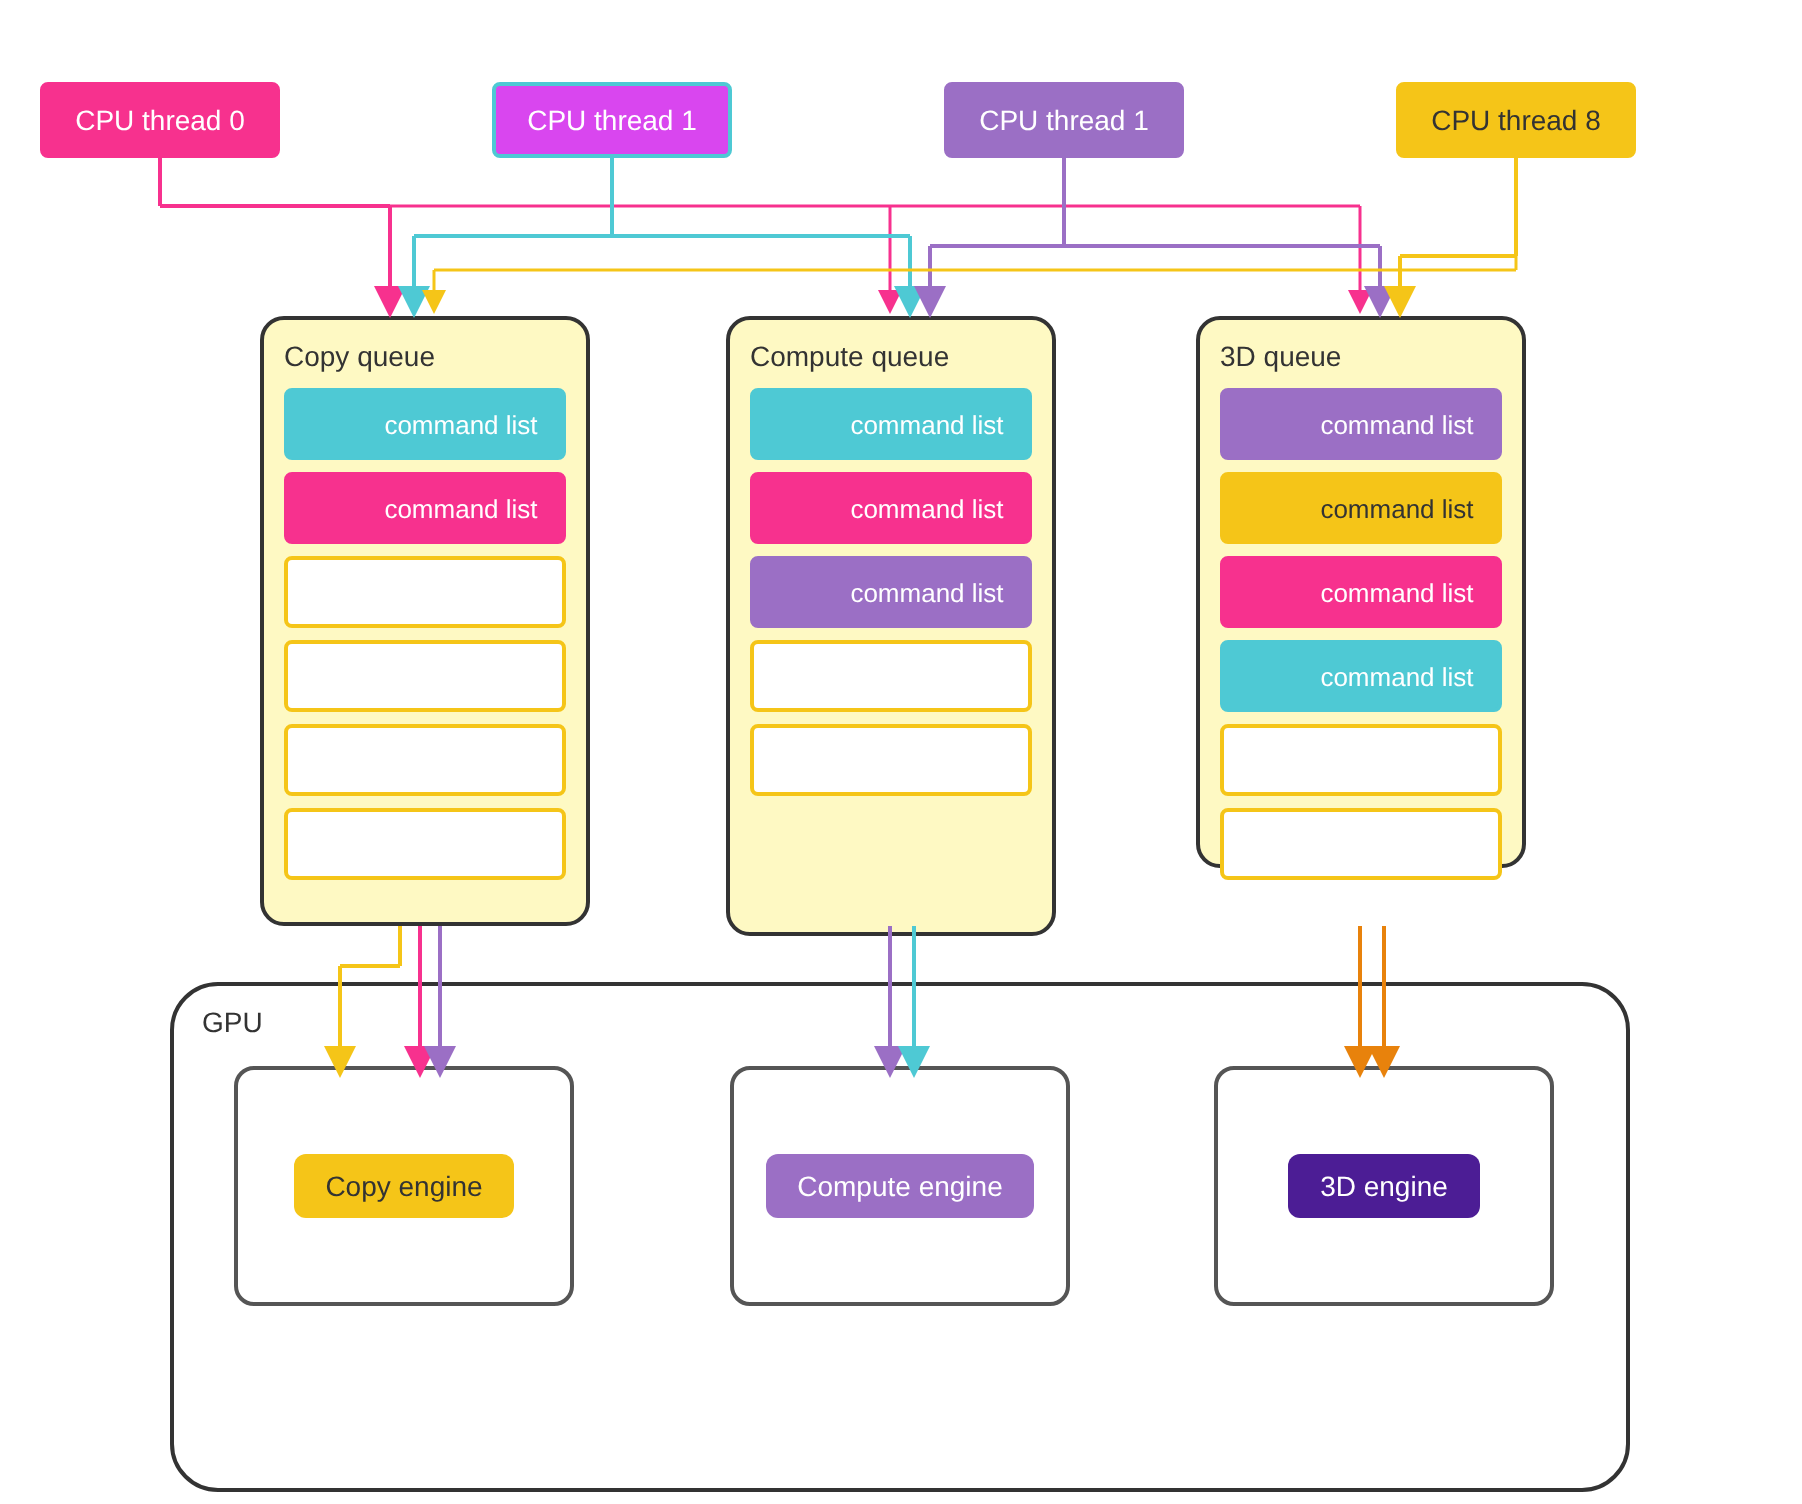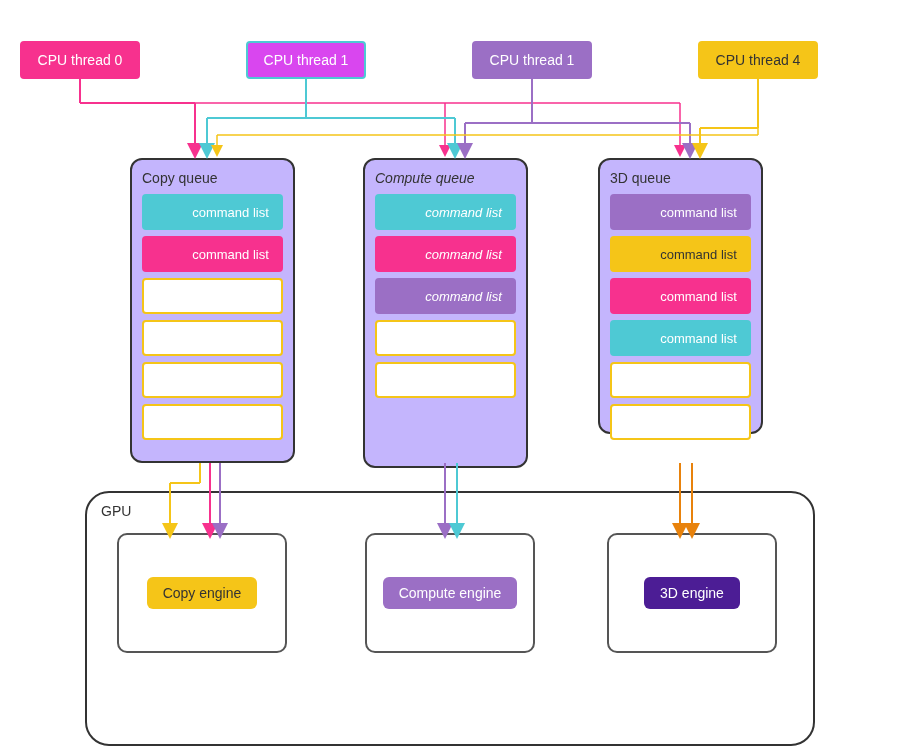--- a/index.html
+++ b/index.html
@@ -33,21 +33,21 @@
       border-radius: 4px;
       padding: 0 10px;
       white-space: nowrap;
     }
 
     
     .queue-box {
       position: absolute;
       border: 2px solid #333;
       border-radius: 12px;
-      background: #c4b5fd;
+      background: #fef9c3;
       padding: 10px;
     }
     .queue-title {
       font-size: 14px;
       font-weight: 500;
       margin-bottom: 8px;
       color: #333;
     }
 
     
@@ -132,38 +132,38 @@
   <div class="cpu-thread thread-0" style="left:20px; width:120px;">
     <span>CPU thread 0</span>
   </div>
   <div class="cpu-thread thread-1" style="left:246px; width:120px;">
     <span>CPU thread 1</span>
   </div>
   <div class="cpu-thread thread-2" style="left:472px; width:120px;">
     <span>CPU thread 1</span>
   </div>
   <div class="cpu-thread thread-3" style="left:698px; width:120px;">
-    <span>CPU thread 4</span>
+    <span>CPU thread 8</span>
   </div>
 
   <div class="queue-box" style="left:130px; top:135px; width:165px; height:305px;">
     <div class="queue-title">Copy queue</div>
     <div class="cmd-item cyan-bg">
         <span>command list</span>
       </div>
     <div class="cmd-item pink-bg">
         <span>command list</span>
       </div>
     <div class="cmd-item yellow-border cmd-empty"></div>
     <div class="cmd-item yellow-border cmd-empty"></div>
     <div class="cmd-item yellow-border cmd-empty"></div>
     <div class="cmd-item yellow-border cmd-empty"></div>
   </div>
 
-  <div class="queue-box" style="left:363px; top:135px; width:165px; height:310px;font-style:italic;">
+  <div class="queue-box" style="left:363px; top:135px; width:165px; height:310px;">
     <div class="queue-title">Compute queue</div>
     <div class="cmd-item cyan-bg">
         <span>command list</span>
       </div>
     <div class="cmd-item pink-bg">
         <span>command list</span>
       </div>
     <div class="cmd-item purple-bg">
         <span>command list</span>
       </div>

